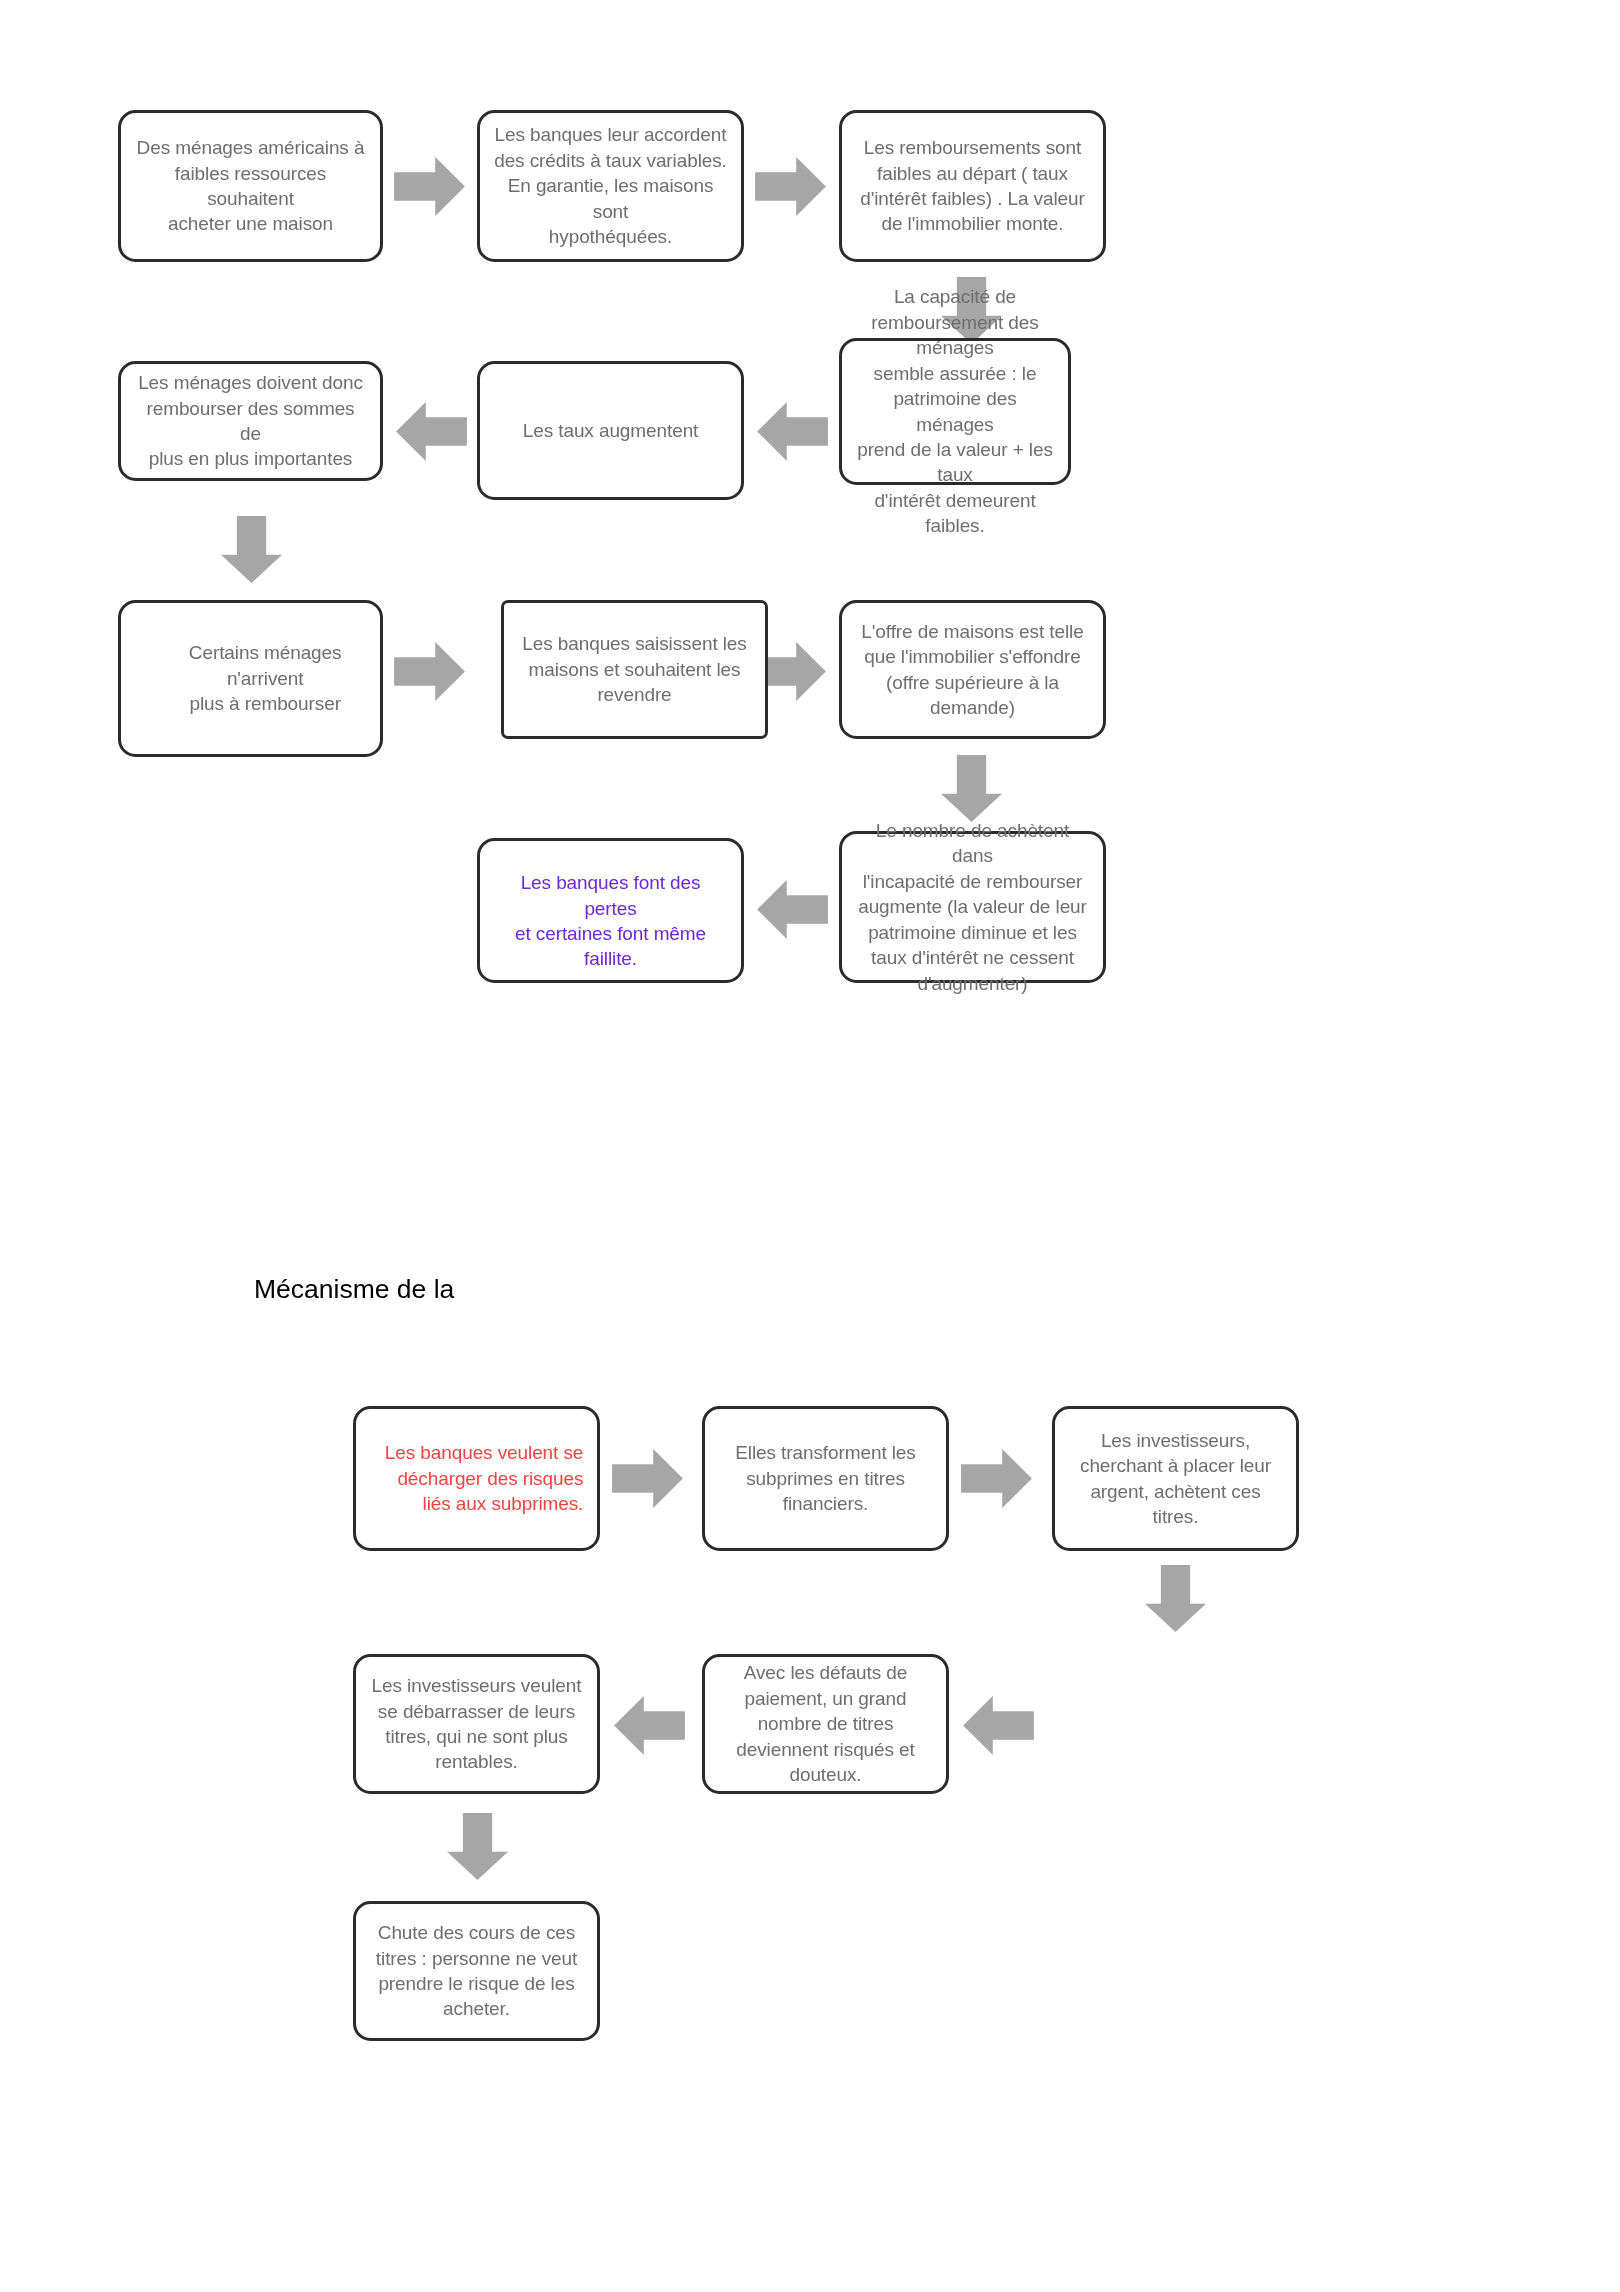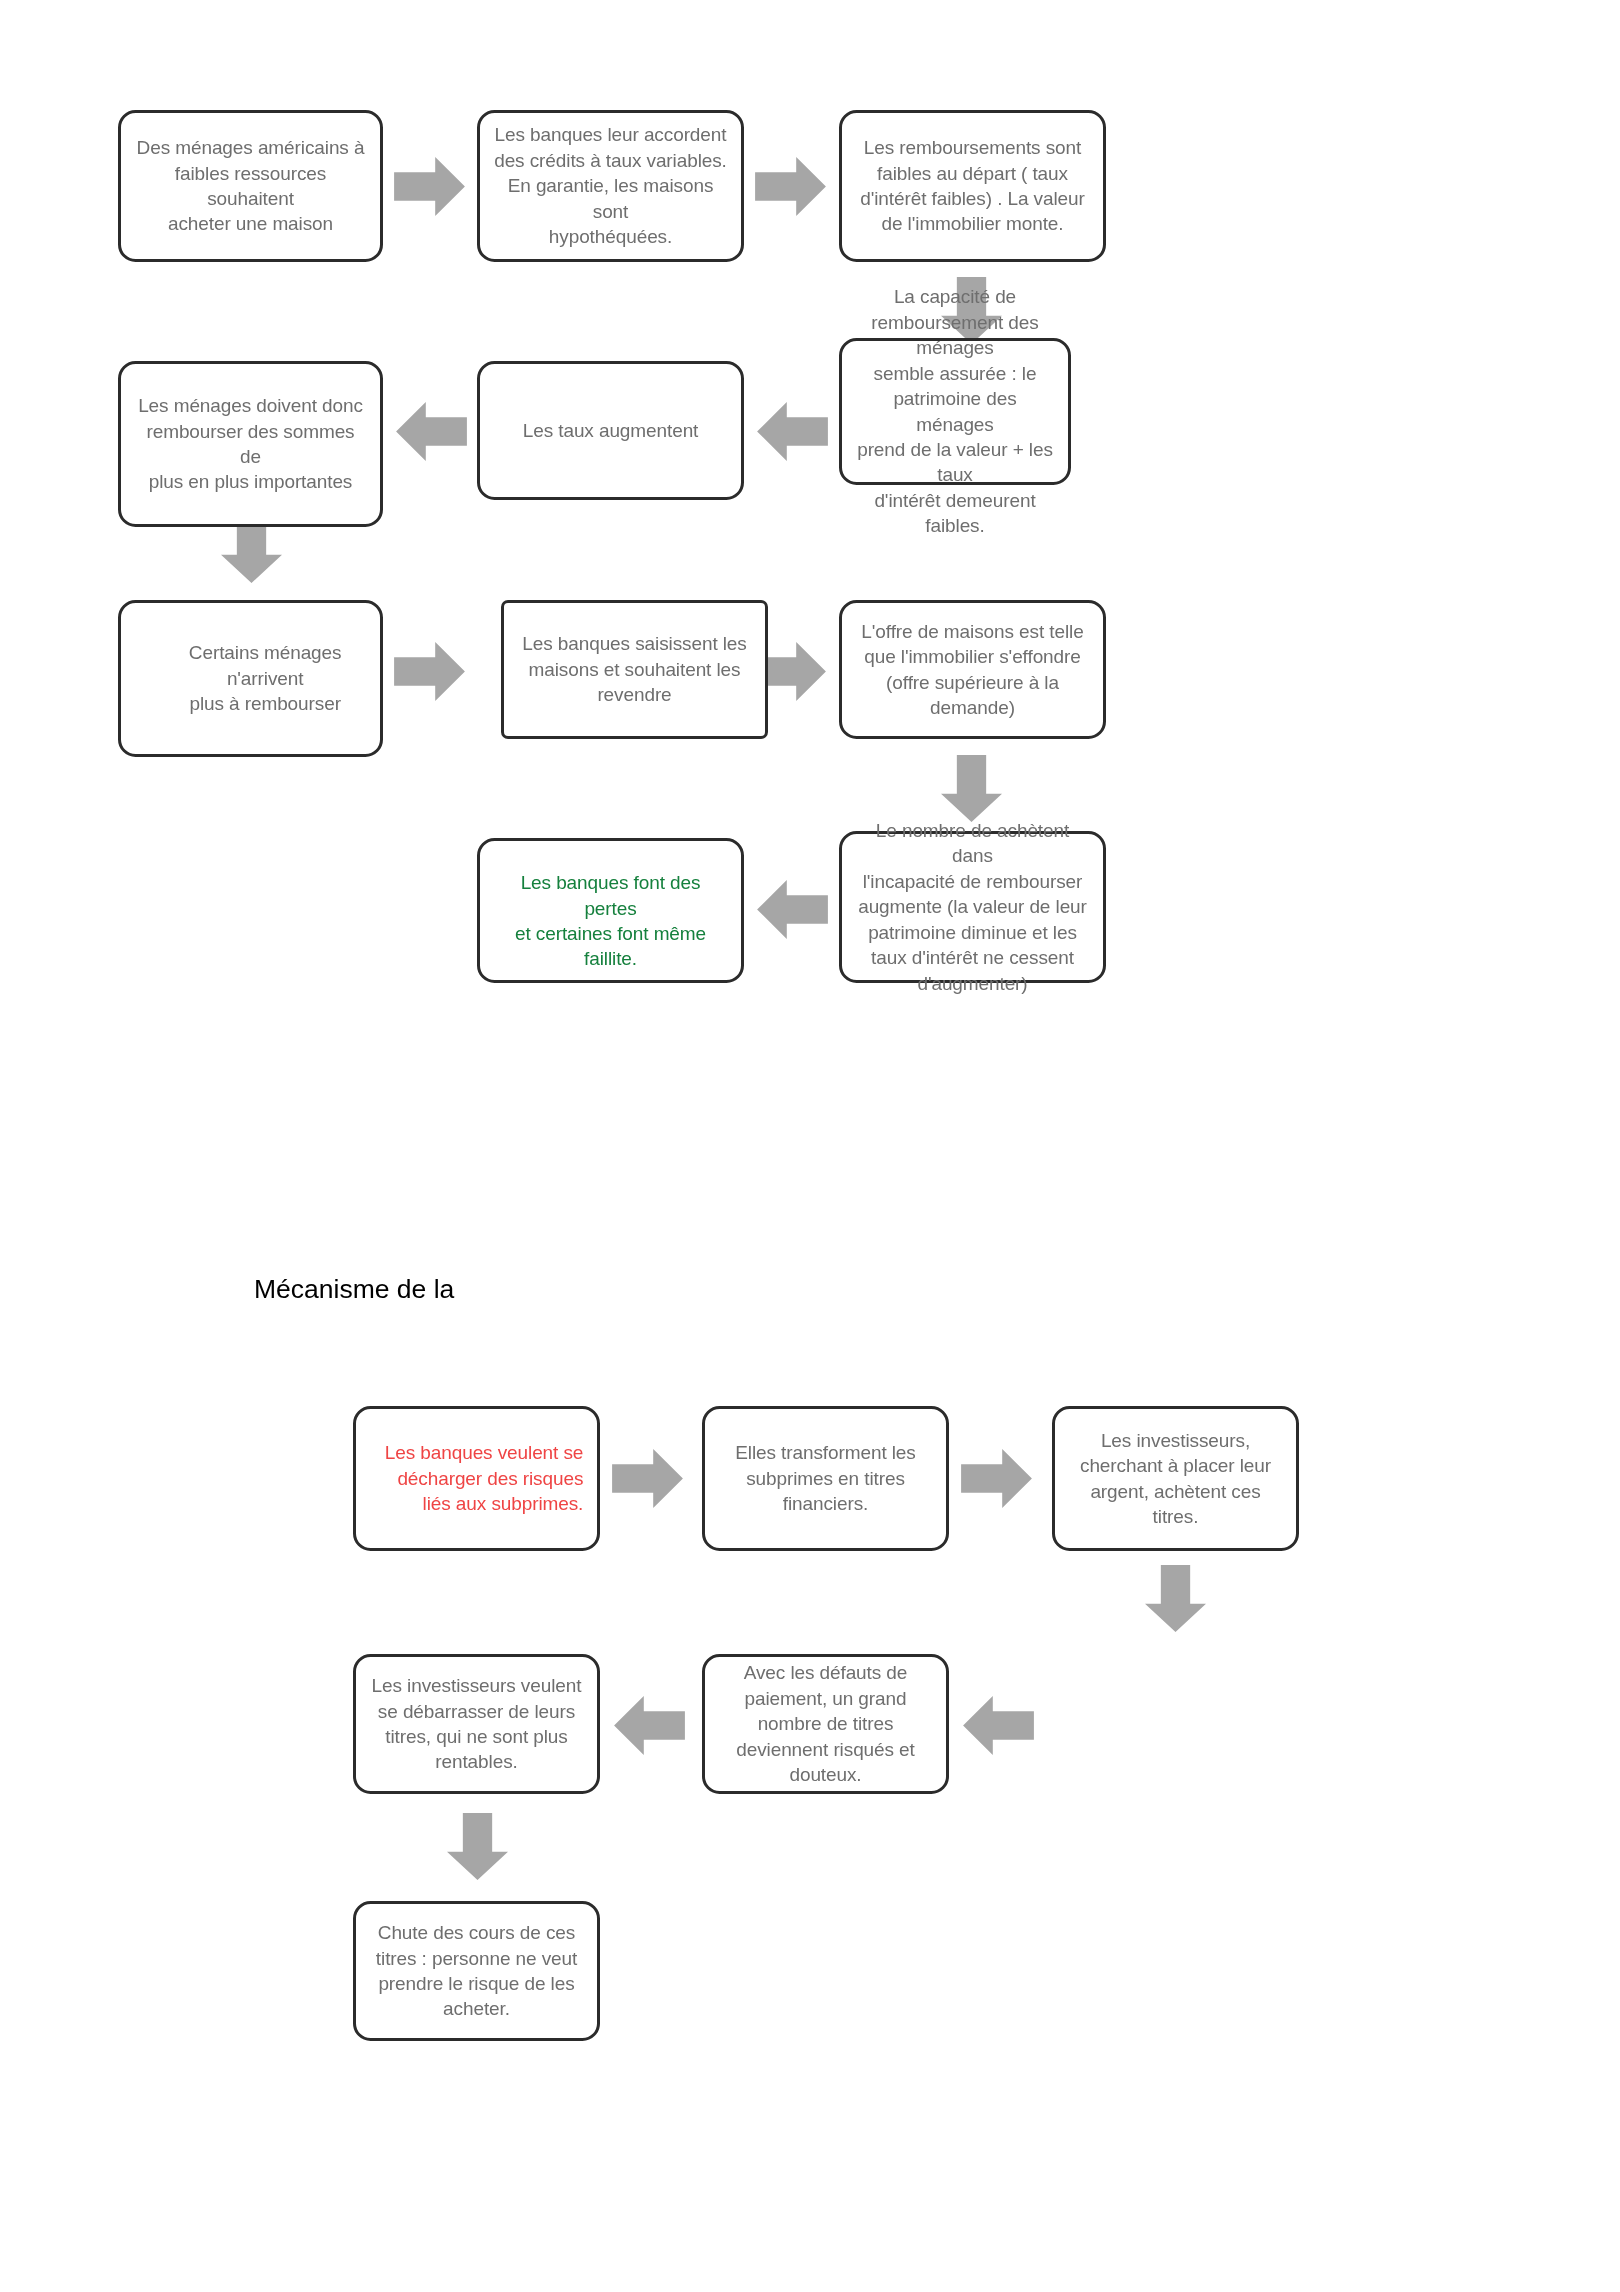--- a/index.html
+++ b/index.html
@@ -128,21 +128,21 @@
         <span class="node-text" style="color: rgb(110, 110, 110);">La capacité de
 remboursement des ménages
 semble assurée : le
 patrimoine des ménages
 prend de la valeur + les taux
 d'intérêt demeurent faibles.</span>
       </div>
       <div class="node" style="left: 477px; top: 361px; width: 267px; height: 139px; border-color: rgb(43, 43, 43);">
         <span class="node-text" style="color: rgb(110, 110, 110);">Les taux augmentent</span>
       </div>
-      <div class="node" style="left: 118px; top: 361px; width: 265px; height: 166px; border-color: rgb(43, 43, 43);">
+      <div class="node" style="left: 118px; top: 361px; width: 265px; height: 120px; border-color: rgb(43, 43, 43);">
         <span class="node-text" style="color: rgb(110, 110, 110);">Les ménages doivent donc
 rembourser des sommes de
 plus en plus importantes</span>
       </div>
       <div class="node" style="left: 118px; top: 600px; width: 265px; height: 157px; border-color: rgb(43, 43, 43); padding-left: 43px;">
         <span class="node-text" style="color: rgb(110, 110, 110);">Certains ménages n'arrivent
 plus à rembourser</span>
       </div>
       <div class="node" style="left: 501px; top: 600px; width: 267px; height: 139px; border-color: rgb(43, 43, 43); border-radius: 7px;">
         <span class="node-text" style="color: rgb(110, 110, 110);">Les banques saisissent les
@@ -157,21 +157,21 @@
       </div>
       <div class="node" style="left: 839px; top: 831px; width: 267px; height: 152px; border-color: rgb(43, 43, 43);">
         <span class="node-text" style="color: rgb(110, 110, 110);">Le nombre de achètent dans
 l'incapacité de rembourser
 augmente (la valeur de leur
 patrimoine  diminue et les
 taux d'intérêt ne cessent
 d'augmenter)</span>
       </div>
       <div class="node" style="left: 477px; top: 838px; width: 267px; height: 145px; border-color: rgb(43, 43, 43);">
-        <span class="node-text" style="color: #15803d; margin-top: 21px;">Les banques font des pertes
+        <span class="node-text" style="color: #6d28d9; margin-top: 21px;">Les banques font des pertes
 et certaines font même
 faillite.</span>
       </div>
     </div>
     <div style="position: absolute; left: 0px; top: 0px; width: 100%; height: 100%;">
       <div class="arrow" style="left: 612px; top: 1449px; width: 71px; height: 59px;">
         <svg width="71" height="59" viewBox="0 0 72 60">
           <polygon points="0.0,15.6 41.8,15.6 41.8,0.0 72.0,30.0 41.8,60.0 41.8,44.4 0.0,44.4" fill="#a6a6a6"></polygon>
         </svg>
       </div>

